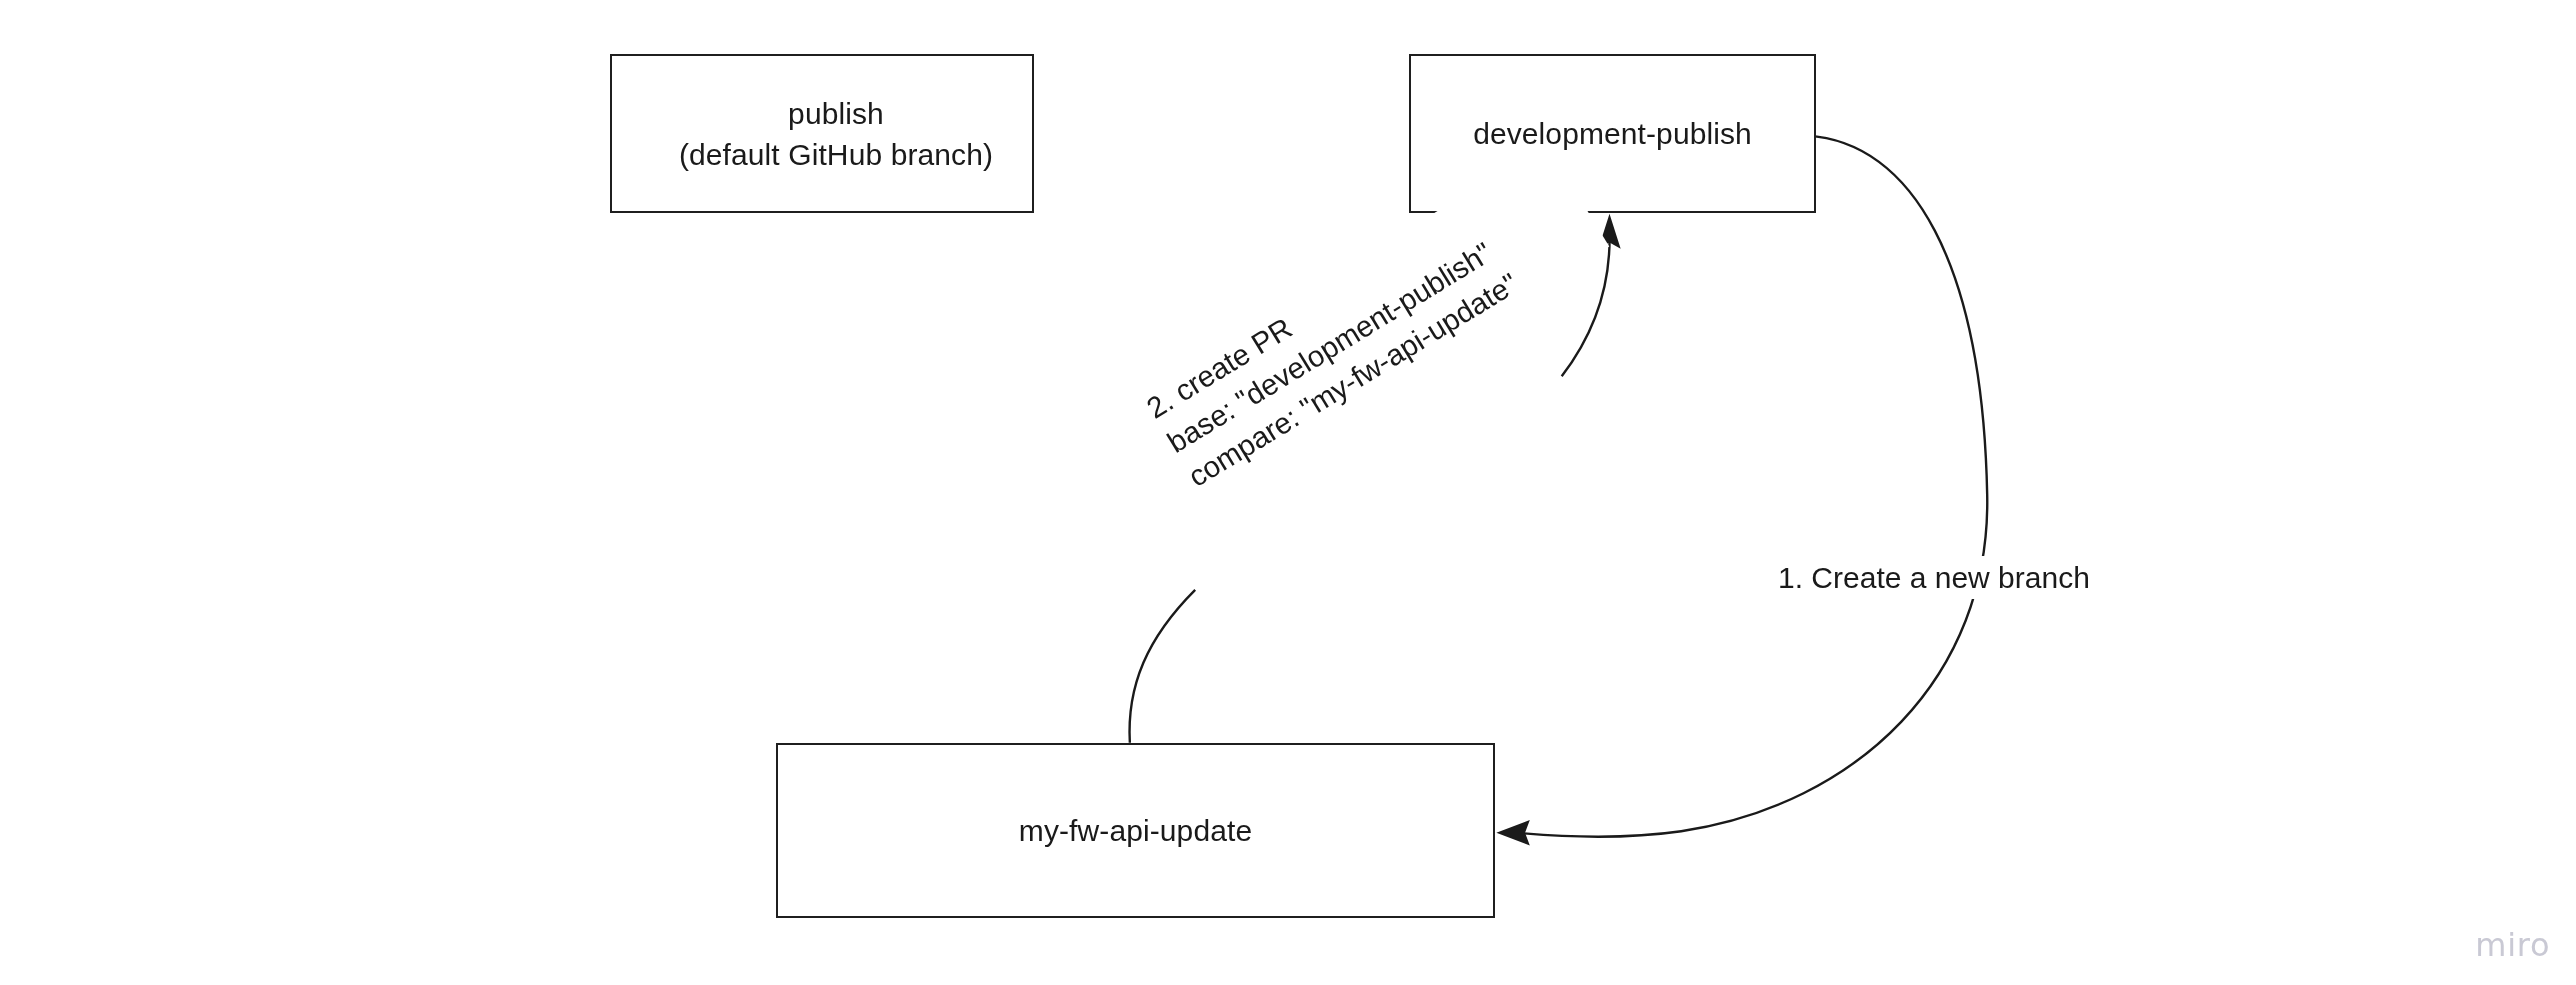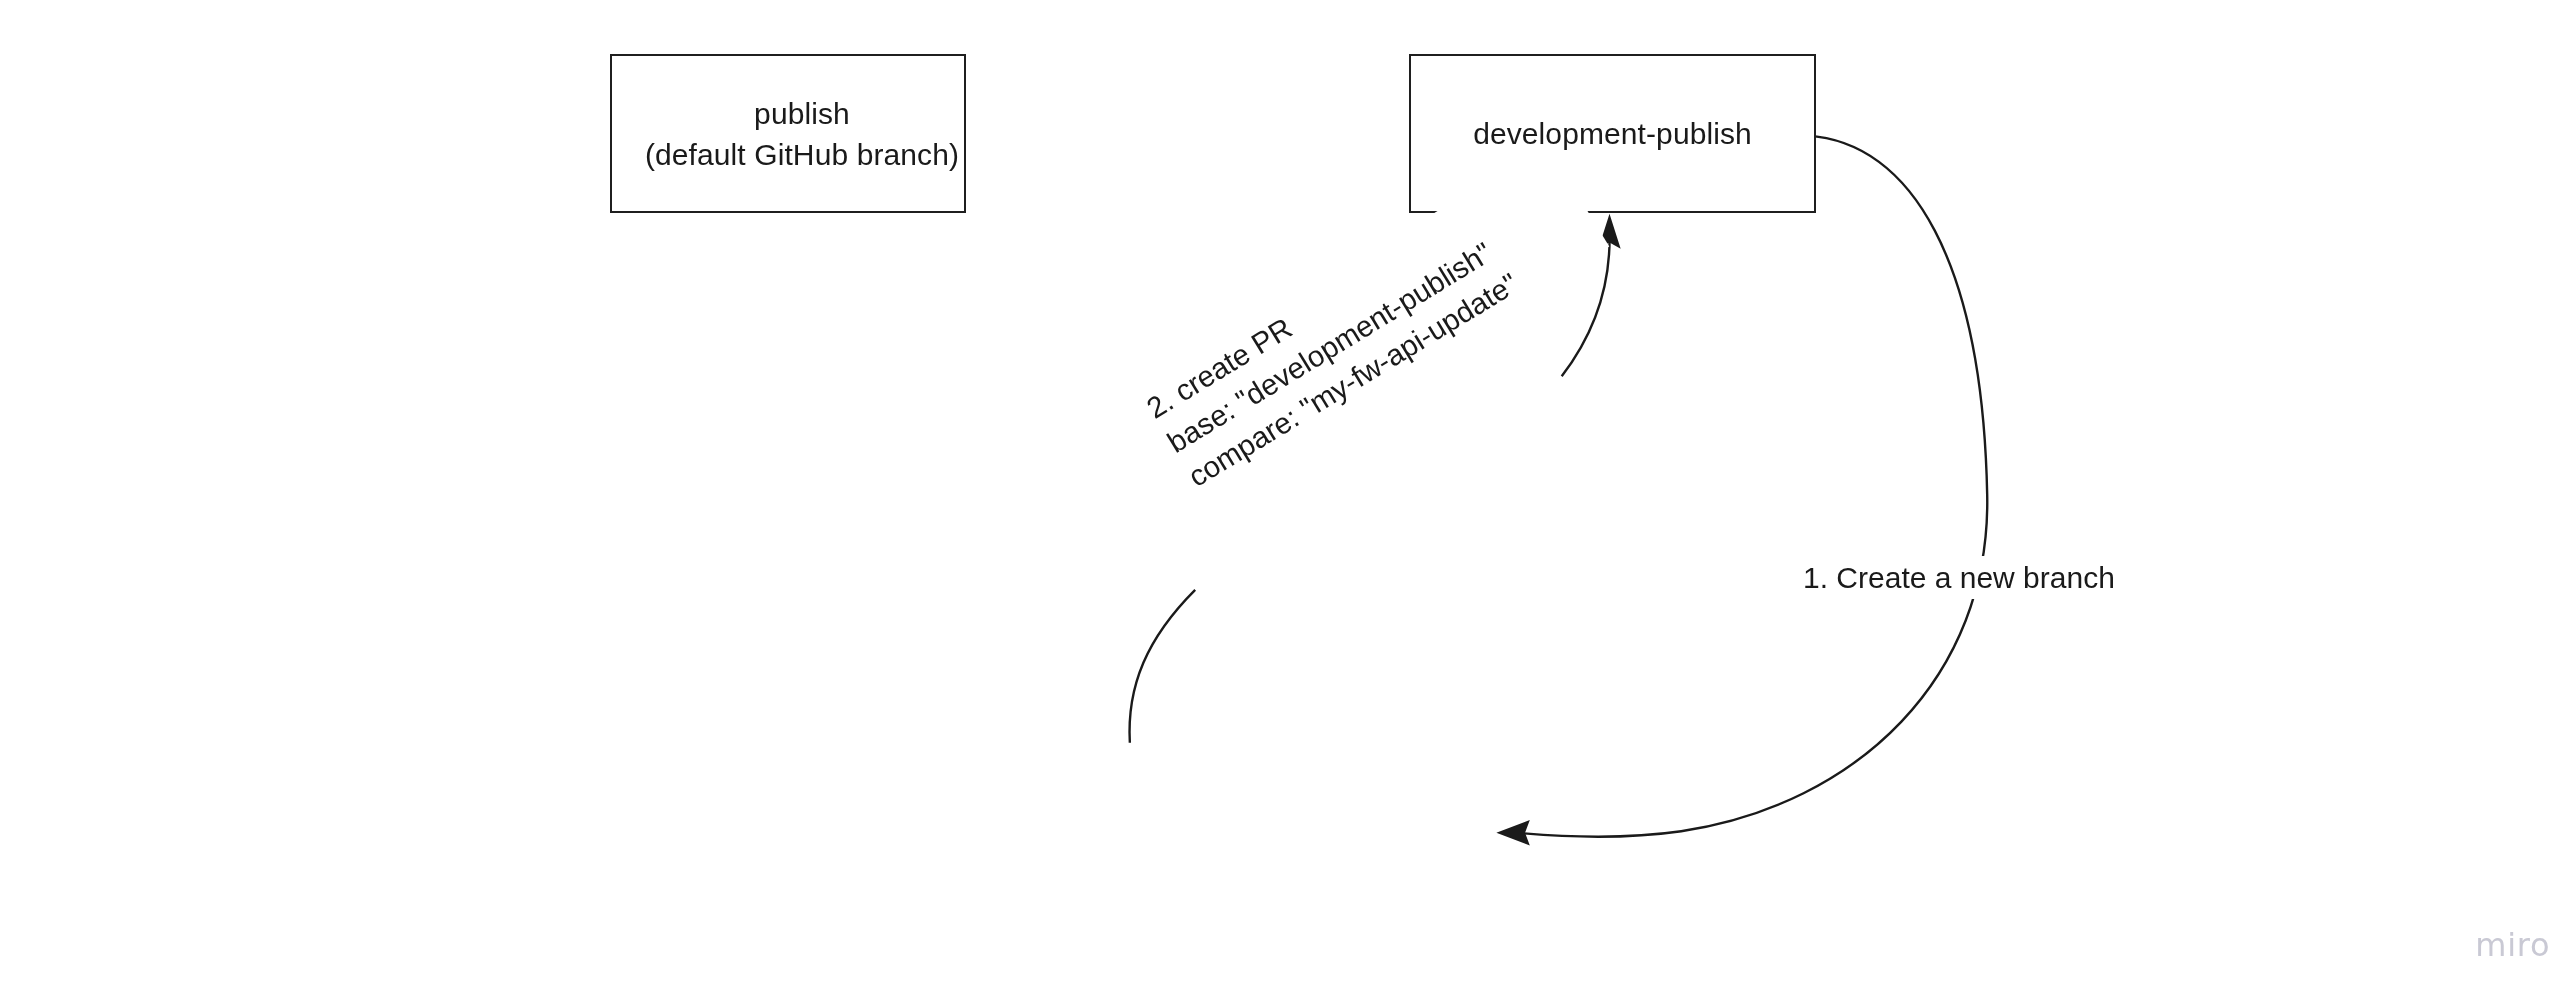--- a/index.html
+++ b/index.html
@@ -35,21 +35,21 @@
     font-size: 30px;
     line-height: 41px;
     color: #1a1a1a;
     white-space: pre-line;
     letter-spacing: 0.1px;
   }
 
   #node-publish {
     left: 610px;
     top: 54px;
-    width: 356px;
+    width: 424px;
     height: 159px;
     padding-left: 28px;
   }
   #node-development-publish {
     left: 1409px;
     top: 54px;
     width: 407px;
     height: 159px;
   }
   #node-my-fw-api-update {
@@ -87,21 +87,20 @@
     white-space: pre-line;
     background: #ffffff;
   }
   #edge-label-create-branch {
     left: 1770px;
     top: 556px;
     padding: 3.2px 8px;
     font-size: 30px;
     line-height: 37px;
     white-space: nowrap;
-    margin-left: 25px;
   }
   #edge-label-create-pr {
     left: 1139px;
     top: 394px;
     width: 478px;
     transform: rotate(-31.5deg);
     transform-origin: 0 0;
     font-size: 29.5px;
     line-height: 40px;
   }
@@ -145,20 +144,23 @@
 
   <div class="node" id="node-publish">
     <span class="node-label">publish
 (default GitHub branch)</span>
   </div>
 
   <div class="node" id="node-development-publish">
     <span class="node-label">development-publish</span>
   </div>
 
+  <div class="node" id="node-my-fw-api-update">
+    <span class="node-label">my-fw-api-update</span>
+  </div>
 
   <div class="edge-label" id="edge-label-create-branch">1. Create a new branch</div>
 
   <div class="edge-label" id="edge-label-create-pr">2. create PR
 base: "development-publish"
 compare: "my-fw-api-update"</div>
 
   <div id="miro-watermark">miro</div>
 
 </div>

